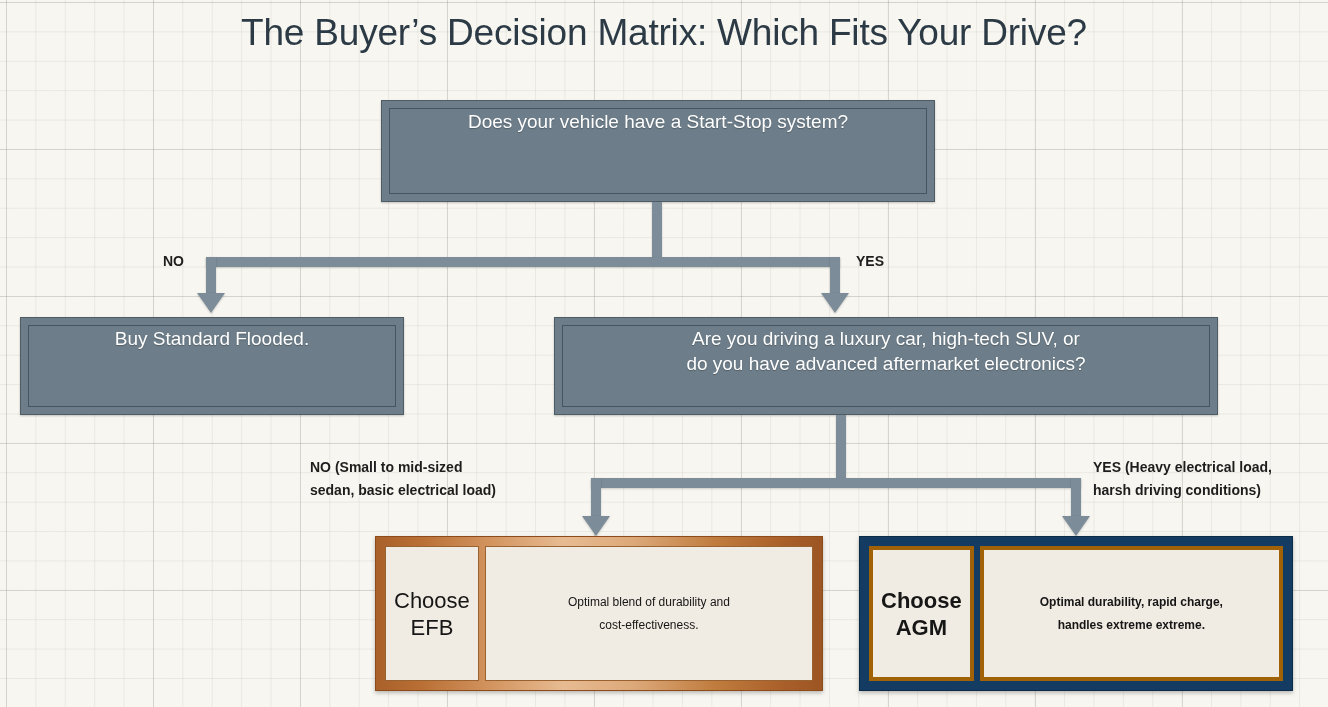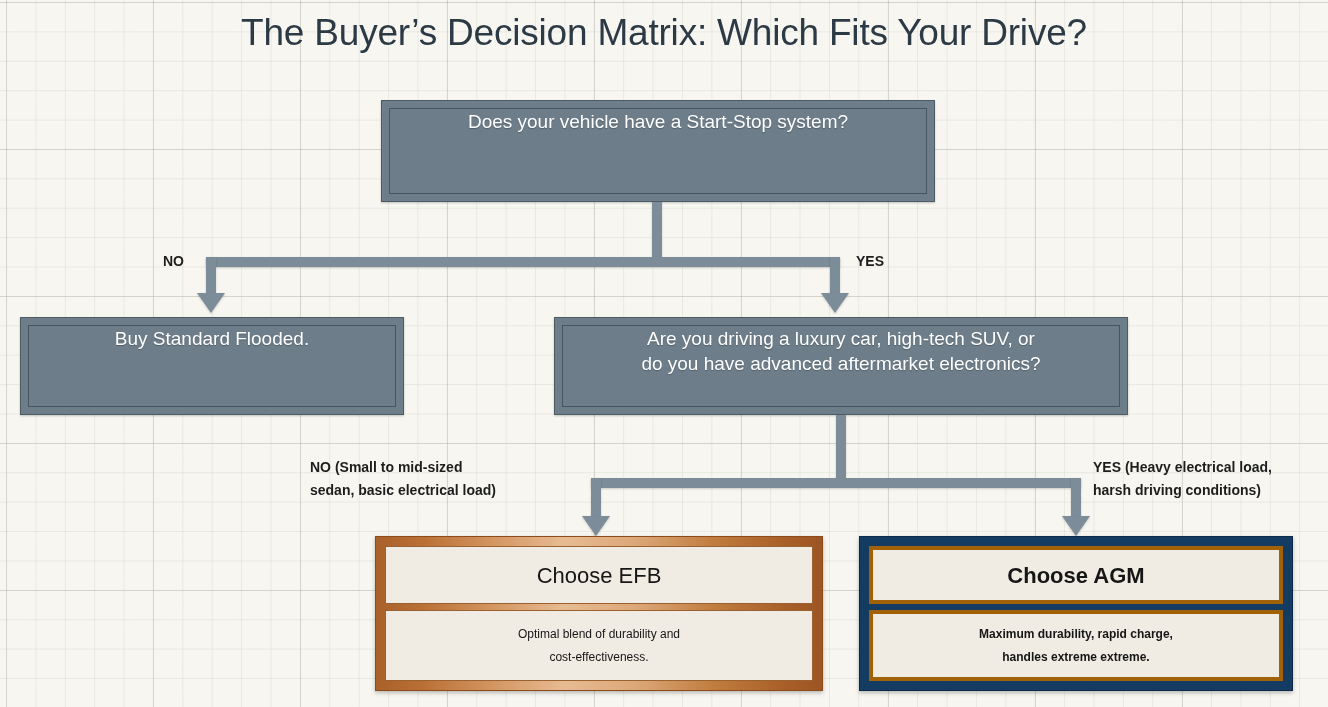--- a/index.html
+++ b/index.html
@@ -98,21 +98,20 @@
     font-weight: bold;
   }
   .edge-label.multi { white-space: normal; }
 
   
   .result-card {
     position: absolute;
     box-sizing: border-box;
     padding: 9px;
     display: flex;
-    flex-direction: column;
     gap: 6px;
     box-shadow: 0 2px 4px rgba(0,0,0,0.25);
   }
   .result-card .panel {
     background: #f1ece3;
     box-sizing: border-box;
     display: flex;
     align-items: center;
     justify-content: center;
     text-align: center;
@@ -167,21 +166,21 @@
 
   <div class="edge-label" style="left:163px; top:250px;">NO</div>
   <div class="edge-label" style="left:856px; top:250px;">YES</div>
 
   <div class="slate-box" id="outcome-flooded" style="left:20px; top:317px; width:384px; height:98px;">
     <div class="inner">
       <div class="txt">Buy Standard Flooded.</div>
     </div>
   </div>
 
-  <div class="slate-box" id="decision-2" style="left:554px; top:317px; width:574px; height:98px;">
+  <div class="slate-box" id="decision-2" style="left:554px; top:317px; width:664px; height:98px;">
     <div class="inner">
       <div class="txt">
         <div>Are you driving a luxury car, high-tech SUV, or</div>
         <div>do you have advanced aftermarket electronics?</div>
       </div>
     </div>
   </div>
 
   <div class="conn conn-shadow" style="left:836px; top:415px; width:10px; height:63px;"></div>
 
@@ -213,19 +212,19 @@
       </div>
     </div>
   </div>
 
   <div class="result-card" id="card-agm" style="left:859px; top:536px; width:434px; height:155px;">
     <div class="panel panel-head">
       <div class="ptxt">Choose AGM</div>
     </div>
     <div class="panel panel-body">
       <div class="ptxt">
-        <div>Maximum durability, rapid charge,</div>
+        <div>Optimal durability, rapid charge,</div>
         <div>handles extreme extreme.</div>
       </div>
     </div>
   </div>
 
 </div>
 
 </body></html>

